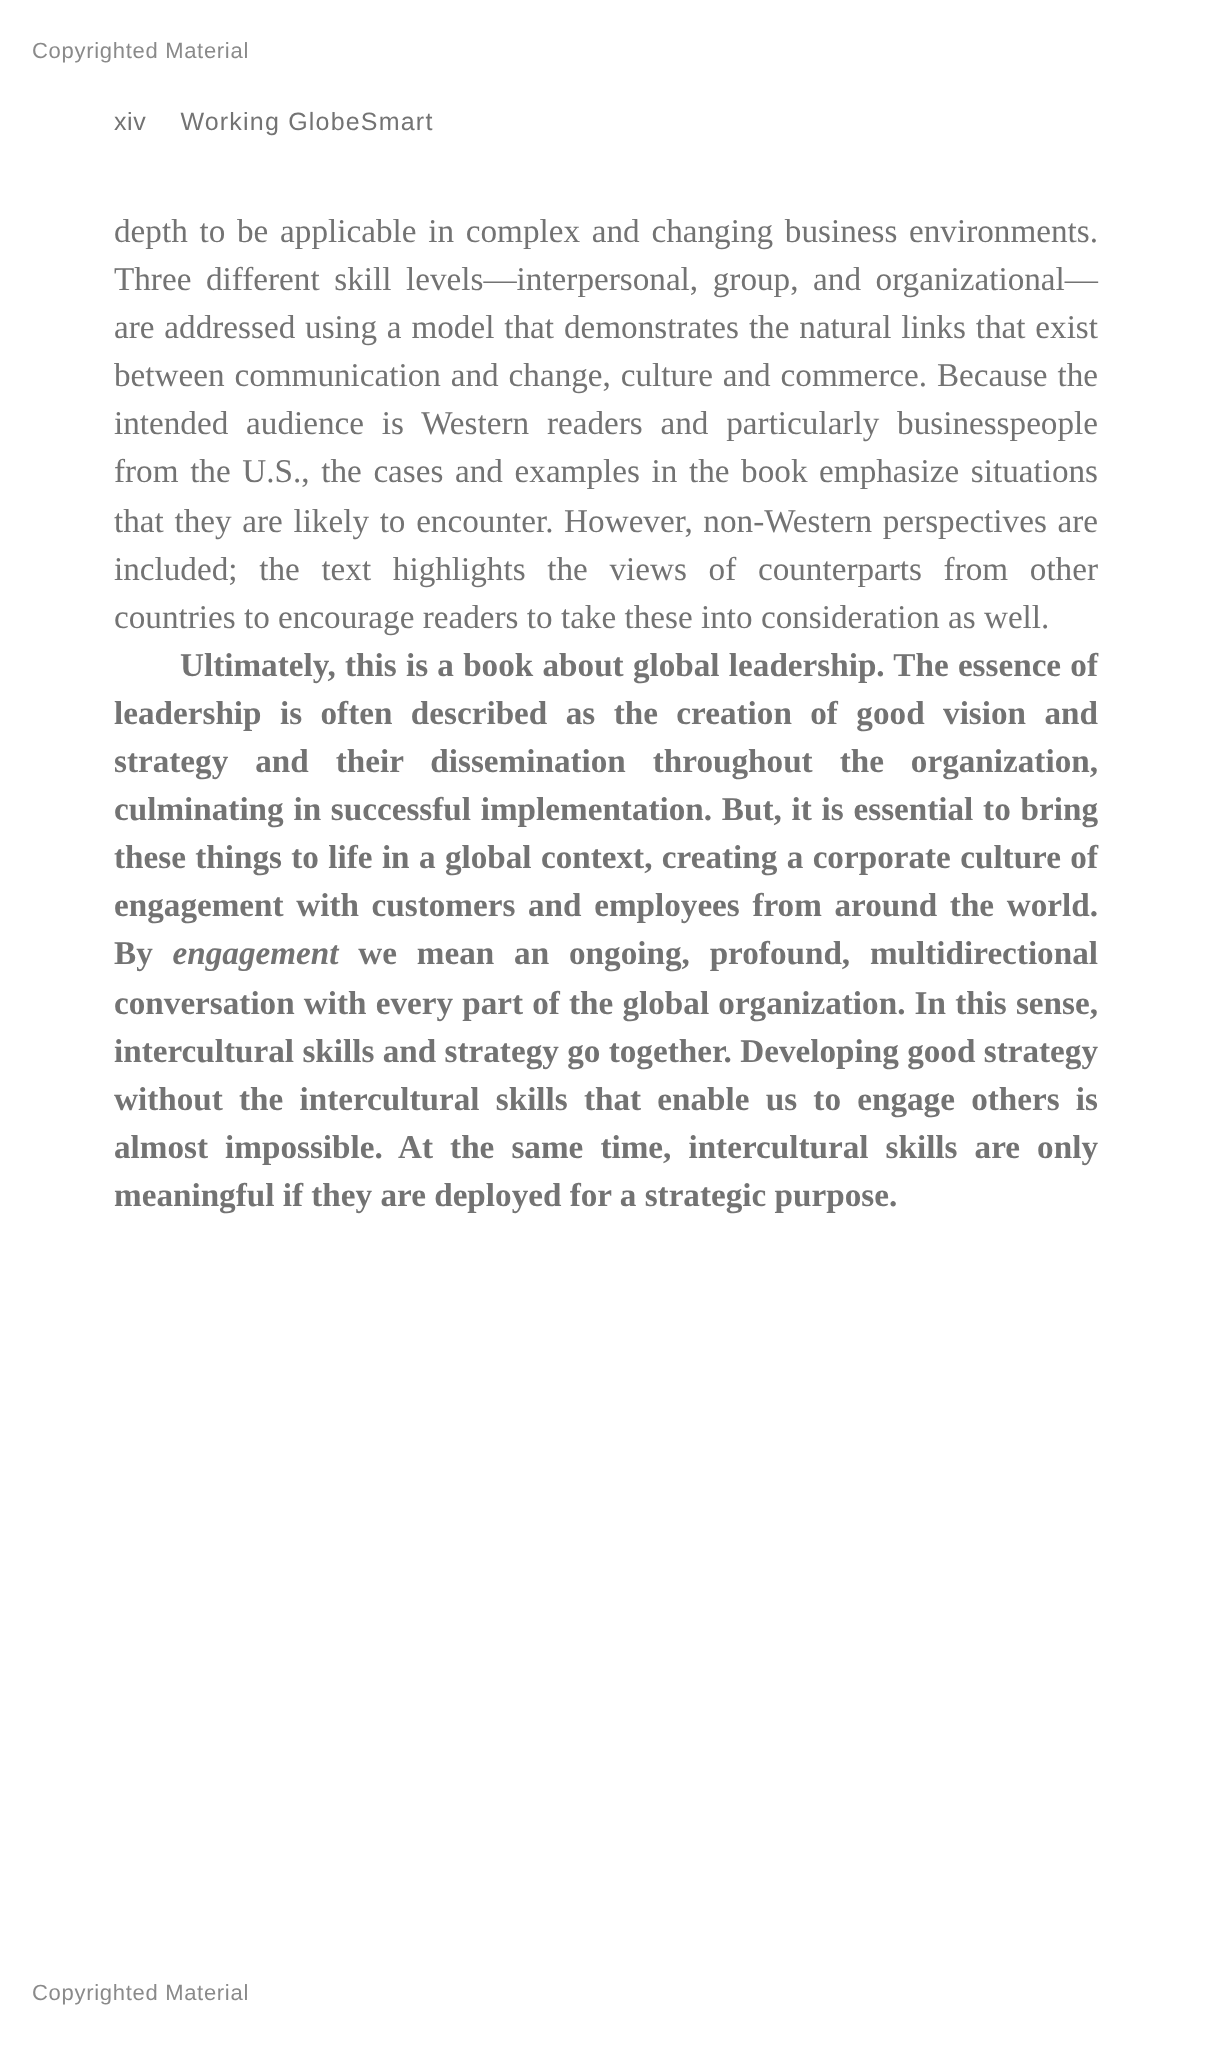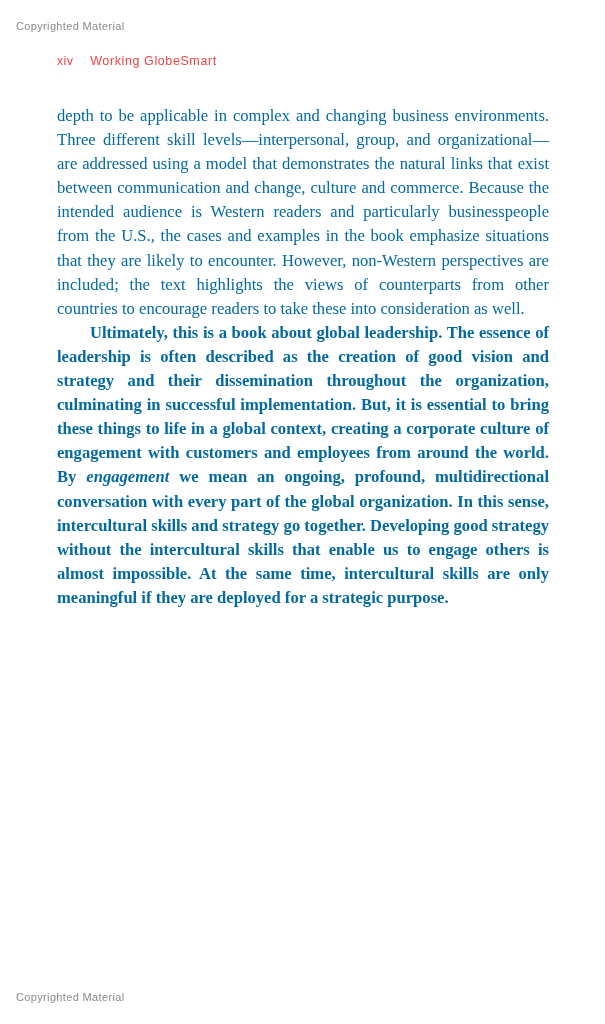--- a/index.html
+++ b/index.html
@@ -39,21 +39,21 @@
   .watermark-top    { top: 20px; }
   .watermark-bottom { top: 991px; }
 
   
   .running-head {
     position: absolute;
     left: 57px;
     top: 54px;
     font-family: "Liberation Sans", sans-serif;
     font-size: 12.5px;
-    color: #ef4444;
+    color: #737373;
     letter-spacing: 0.3px;
     white-space: nowrap;
   }
   .running-head .folio {
     display: inline-block;
     margin-right: 17px;
   }
   .running-head .title-text {
     display: inline-block;
     letter-spacing: 0.6px;
@@ -68,21 +68,21 @@
   }
 
   .para {
     margin: 0;
     font-size: 16.6px;
     line-height: 24.1px;
     text-align: justify;
     text-justify: inter-word;
     hyphens: manual;
     -webkit-hyphens: manual;
-    color: #0369a1;
+    color: #737373;
   }
   .para + .para {
     margin-top: 0;
   }
   .para.indent {
     text-indent: 33px;
   }
   
   .para:last-child { text-align: justify; font-weight: bold; }
 

